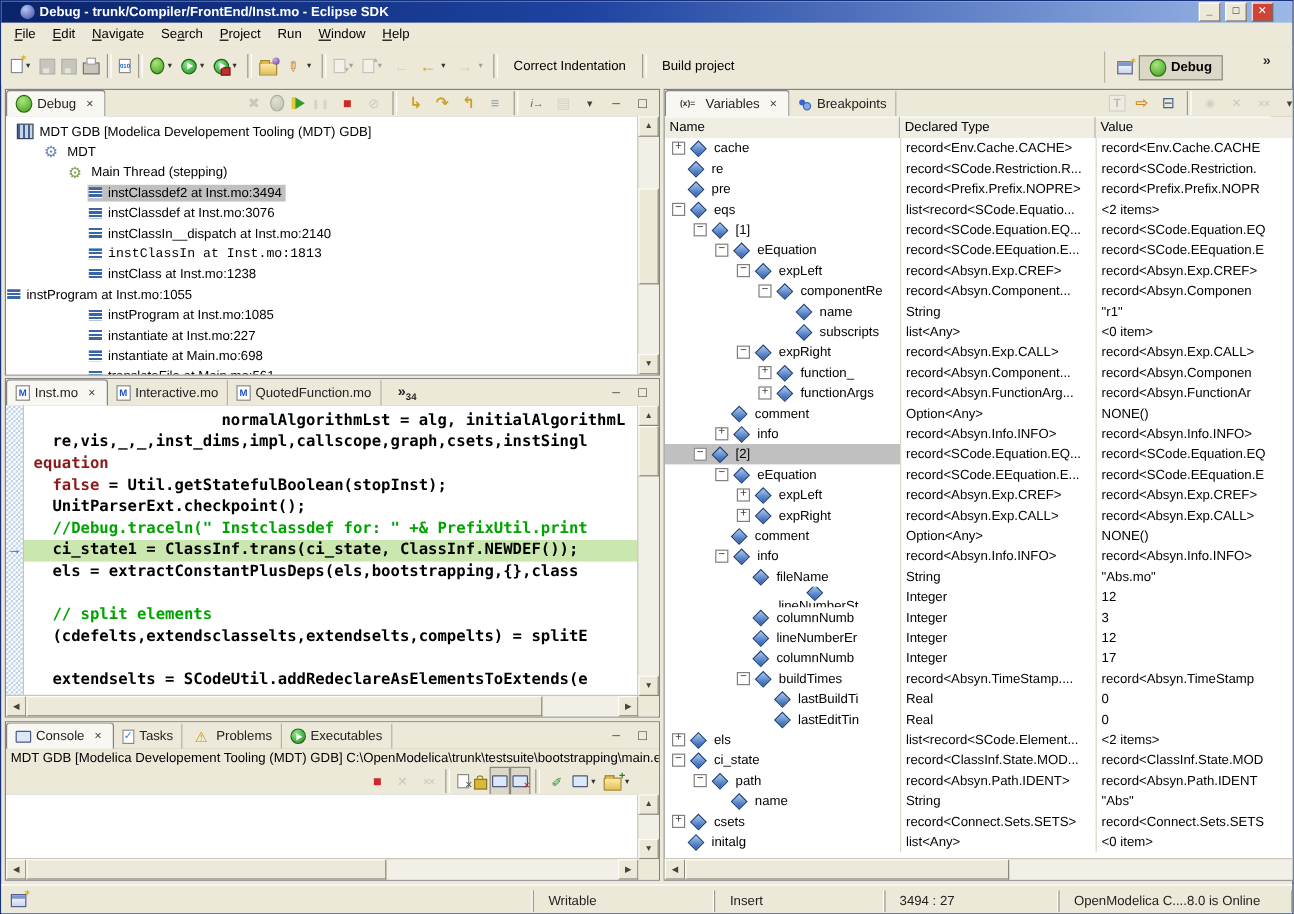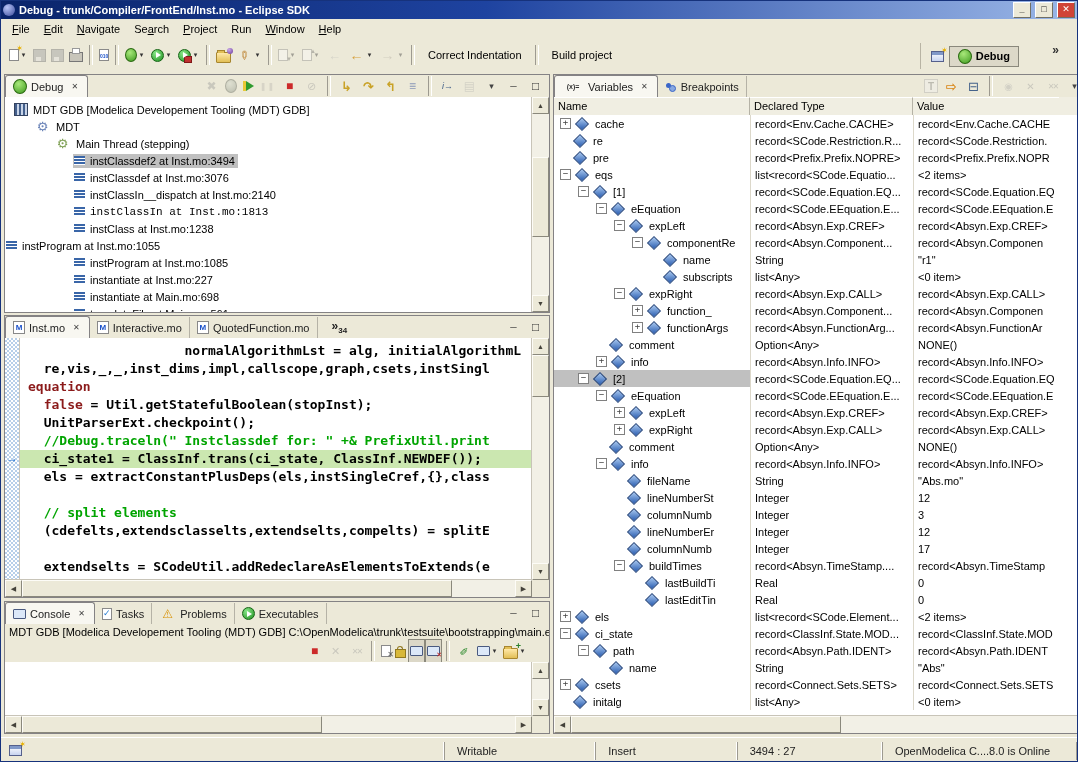--- a/index.html
+++ b/index.html
@@ -2,21 +2,21 @@
 <html><head>
 <meta charset="utf-8">
 <style>
   html,body{margin:0;padding:0;background:#777;}
   #window{position:relative;width:1078px;height:762px;background:#ECE9D8;overflow:hidden;
     font-family:"Liberation Sans","DejaVu Sans",sans-serif;font-size:11px;color:#000;
     border:1px solid #16327c;box-sizing:border-box;}
   
   .titlebar{position:absolute;left:0;top:0;right:0;height:18px;
     background:linear-gradient(90deg,#0a246a 0%,#1e43a0 45%,#9cb8e8 100%);
-    display:flex;align-items:center;padding:0 2px;color:#fff;font-weight:bold;gap:4px;}
+    display:flex;align-items:center;padding:0 16px;color:#fff;font-weight:bold;gap:4px;}
   .titlebar .ttl{flex:1;white-space:nowrap;overflow:hidden;font-size:11px;}
   .winbtn{width:16px;height:14px;background:#ECE9D8;border:1px solid;border-color:#fff #716f64 #716f64 #fff;
     color:#222;font-size:9px;line-height:12px;text-align:center;font-weight:bold;flex:none;}
   .winbtn.close{background:#D04437;color:#fff;}
   
   .menubar{position:absolute;left:0;top:18px;right:0;height:20px;display:flex;align-items:center;
     background:#ECE9D8;border-bottom:1px solid #d8d4c4;padding-left:4px;}
   .mitem{padding:2px 7px;text-align:right;}
   
   .toolbar{position:absolute;left:0;top:38px;right:0;height:32px;display:flex;align-items:center;
@@ -438,21 +438,21 @@
         <div class="rrow"></div>
       </div>
     <div class="codearea" id="editor-code">
         <div class="cline"><span class="c-plain">                    normalAlgorithmLst = alg, initialAlgorithmL</span></div>
         <div class="cline"><span class="c-plain">  re,vis,_,_,inst_dims,impl,callscope,graph,csets,instSingl</span></div>
         <div class="cline"><span class="c-kw">equation</span></div>
         <div class="cline"><span class="c-plain">  </span><span class="c-kw">false</span><span class="c-plain"> = Util.getStatefulBoolean(stopInst);</span></div>
         <div class="cline"><span class="c-plain">  UnitParserExt.checkpoint();</span></div>
         <div class="cline"><span class="c-plain">  </span><span class="c-com">//Debug.traceln(" Instclassdef for: " +&amp; PrefixUtil.print</span></div>
         <div class="cline cur"><span class="c-plain">  ci_state1 = ClassInf.trans(ci_state, ClassInf.NEWDEF());</span></div>
-        <div class="cline"><span class="c-plain">  els = extractConstantPlusDeps(els,instSingleCref,{},class</span></div>
+        <div class="cline"><span class="c-plain">  els = extractConstantPlusDeps(els,bootstrapping,{},class</span></div>
         <div class="cline"></div>
         <div class="cline"><span class="c-plain">  </span><span class="c-com">// split elements</span></div>
         <div class="cline"><span class="c-plain">  (cdefelts,extendsclasselts,extendselts,compelts) = splitE</span></div>
         <div class="cline"></div>
         <div class="cline"><span class="c-plain">  extendselts = SCodeUtil.addRedeclareAsElementsToExtends(e</span></div>
       </div>
     <div class="vscroll" style="right:0;top:22px;bottom:17px;width:17px;border-left:1px solid #c8c4b8;">
       <span class="sb" style="top:0;right:0;">▲</span>
       <span class="thumb" style="top:17px;right:0;width:17px;height:42px;"></span>
       <span class="sb" style="bottom:0;right:0;">▼</span>
@@ -783,21 +783,21 @@
         <div class="vrow">
           <span class="vcell ncell" style="padding-left: 60px;">
             <span class="expsp"></span>
             <span class="diamond"></span>
             <span>fileName</span>
           </span>
           <span class="vcell tcell">String</span>
           <span class="vcell vvcell">"Abs.mo"</span>
         </div>
         <div class="vrow">
-          <span class="vcell ncell" style="padding-left: 60px;">
+          <span class="vcell ncell" style="padding-left: 60px; flex-direction: column;">
             <span class="expsp"></span>
             <span class="diamond"></span>
             <span>lineNumberSt</span>
           </span>
           <span class="vcell tcell">Integer</span>
           <span class="vcell vvcell">12</span>
         </div>
         <div class="vrow">
           <span class="vcell ncell" style="padding-left: 60px;">
             <span class="expsp"></span>

